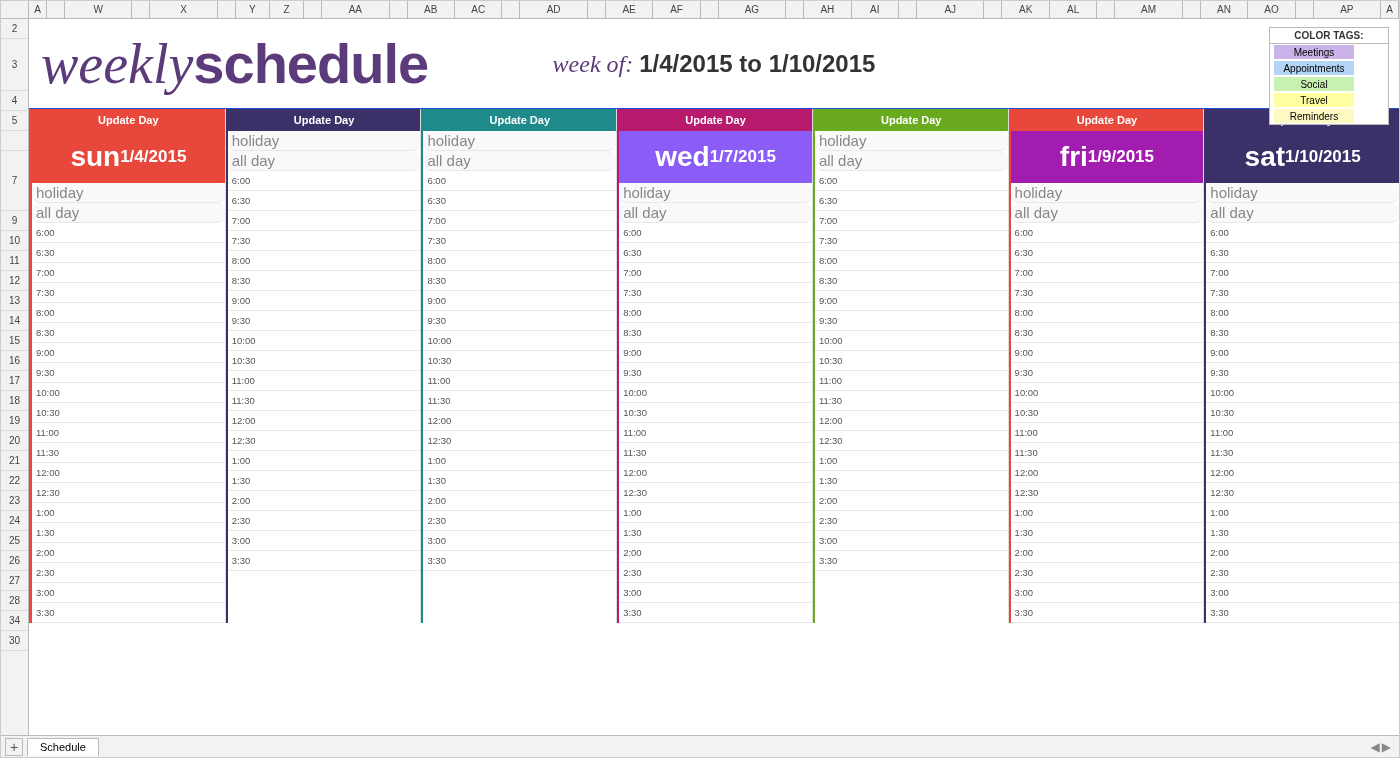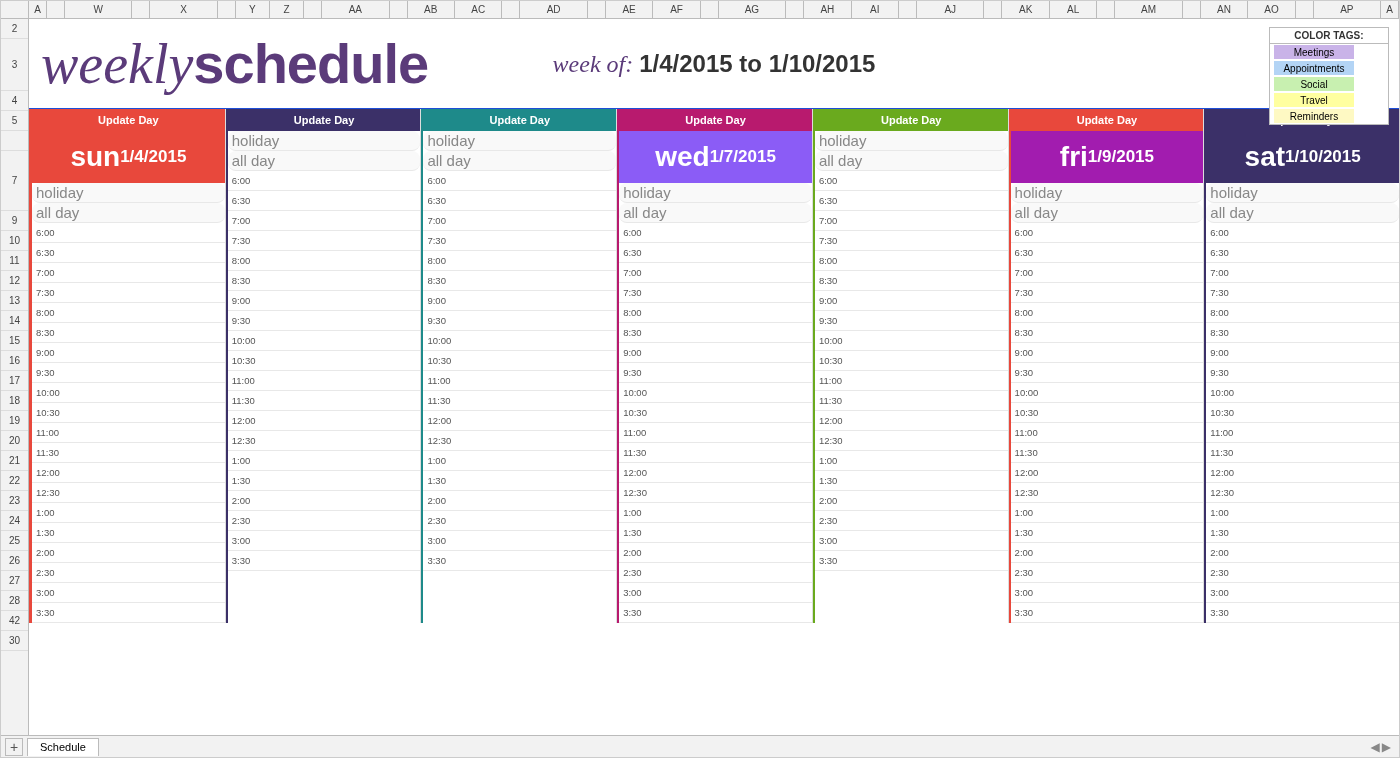--- a/index.html
+++ b/index.html
@@ -326,21 +326,21 @@
       <div class="row-num">19</div>
       <div class="row-num">20</div>
       <div class="row-num">21</div>
       <div class="row-num">22</div>
       <div class="row-num">23</div>
       <div class="row-num">24</div>
       <div class="row-num">25</div>
       <div class="row-num">26</div>
       <div class="row-num">27</div>
       <div class="row-num">28</div>
-      <div class="row-num">42</div>
+      <div class="row-num">34</div>
       <div class="row-num">30</div>
     </div>
 
     <div class="sheet-content">
 
       <div style="height:90px; position:relative; border-bottom:1px solid #1d4ed8; display:flex; align-items:center; padding: 4px 12px;">
 
         <div class="title-text">
           <span class="title-weekly">weekly</span>
           <span class="title-schedule">schedule</span>

